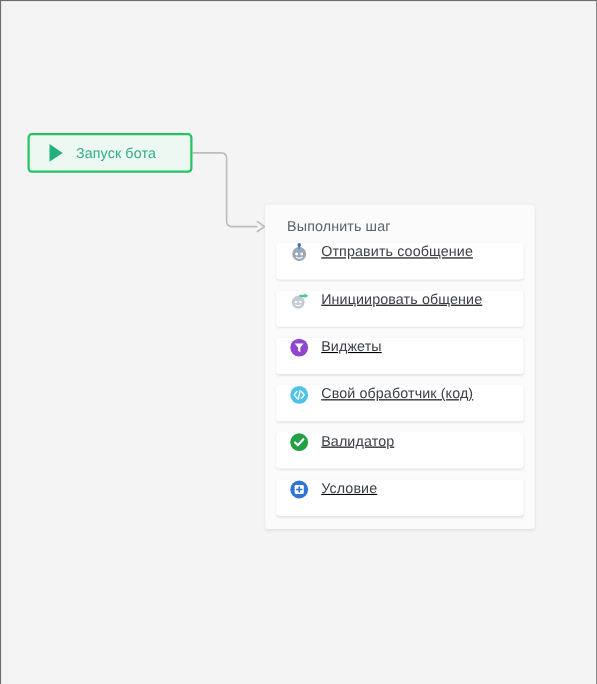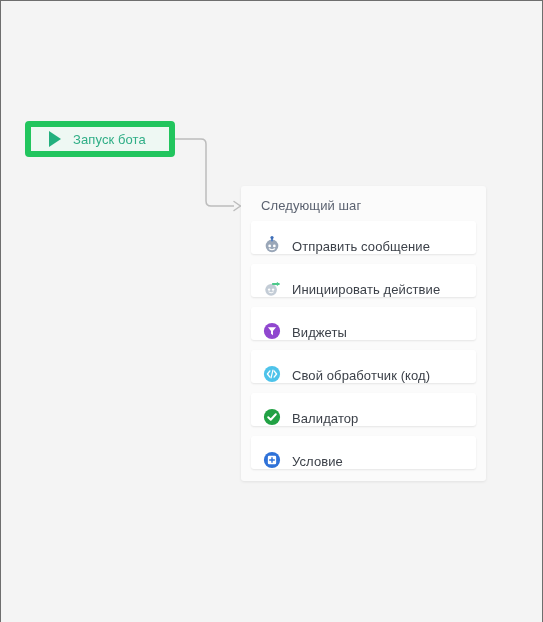--- a/index.html
+++ b/index.html
@@ -40,21 +40,21 @@
 
   
   #start-node {
     position: absolute;
     left: 24px;
     top: 120px;
     width: 150px;
     height: 36px;
     box-sizing: border-box;
     background: #eef8f3;
-    border: 6px solid #22c55e;
+    border: 2px solid #22c55e;
     border-radius: 4px;
     display: flex;
     align-items: center;
     padding-left: 18px;
     cursor: pointer;
   }
   #start-node .play {
     width: 0;
     height: 0;
     border-left: 12px solid #23b07e;
@@ -85,29 +85,30 @@
   #panel-title {
     font-size: 13px;
     color: #5b6270;
     padding: 2px 0 8px 10px;
     letter-spacing: .1px;
   }
 
   .menu-item {
     position: relative;
     display: flex;
-    align-items: flex-end;
+    align-items: flex-start;
     height: 33px;
     margin: 0 0 10px 0;
     background: #ffffff;
     border-radius: 3px;
     box-shadow: 0 1px 2px rgba(0,0,0,.09);
     padding-left: 12px;
     cursor: pointer;
     box-sizing: border-box;
+    text-decoration: underline;
   }
   .menu-item:last-child { margin-bottom: 0; }
 
   .menu-item .mi-label {
     font-size: 13px;
     color: #3c4149;
     white-space: nowrap;
     letter-spacing: .1px;
   }
 
@@ -141,21 +142,21 @@
     <path d="M233 200.5 L239.5 205 L233 209.5" fill="none" stroke="#bcbcbc" stroke-width="1.5" stroke-linecap="round" stroke-linejoin="round"></path>
   </svg>
 
   <div id="start-node">
     <span class="play"></span>
     <span class="node-label">Запуск бота</span>
   </div>
 
   <div id="step-panel">
 
-    <div id="panel-title">Следующий шаг</div>
+    <div id="panel-title">Выполнить шаг</div>
 
     <div class="menu-item">
       <svg class="ico" viewBox="0 0 20 20">
         <circle cx="10" cy="11" r="7" fill="#9aa7b8"></circle>
         <rect x="9" y="1" width="2" height="5" rx="1" fill="#4f7ec4"></rect>
         <circle cx="10" cy="1.8" r="1.8" fill="#3f6fb8"></circle>
         <circle cx="7.4" cy="11" r="1.5" fill="#ffffff"></circle>
         <circle cx="12.6" cy="11" r="1.5" fill="#ffffff"></circle>
         <path d="M7 14.2 Q10 16.2 13 14.2" stroke="#ffffff" stroke-width="1.2" fill="none" stroke-linecap="round"></path>
       </svg>
@@ -164,21 +165,21 @@
 
     <div class="menu-item">
       <svg class="ico" viewBox="0 0 20 20">
         <circle cx="9" cy="12" r="6.5" fill="#c3ccd6"></circle>
         <circle cx="6.8" cy="11.8" r="1.3" fill="#ffffff"></circle>
         <circle cx="11.2" cy="11.8" r="1.3" fill="#ffffff"></circle>
         <path d="M6.6 14.6 Q9 16.4 11.4 14.6" stroke="#ffffff" stroke-width="1.1" fill="none" stroke-linecap="round"></path>
         <path d="M11 5.5 L17.5 5.5" stroke="#4dc98b" stroke-width="2.2" stroke-linecap="round"></path>
         <path d="M15.4 3 L18.4 5.5 L15.4 8 Z" fill="#4dc98b"></path>
       </svg>
-      <span class="mi-label">Инициировать действие</span>
+      <span class="mi-label">Инициировать общение</span>
     </div>
 
 
 
     <div class="menu-item">
       <svg class="ico" viewBox="0 0 20 20">
         <circle cx="10" cy="10" r="9" fill="#9047cf"></circle>
         <path d="M5.5 5.8 L14.5 5.8 L11.1 10.1 L11.1 14.6 L8.9 13.1 L8.9 10.1 Z" fill="#ffffff"></path>
       </svg>
       <span class="mi-label">Виджеты</span>

